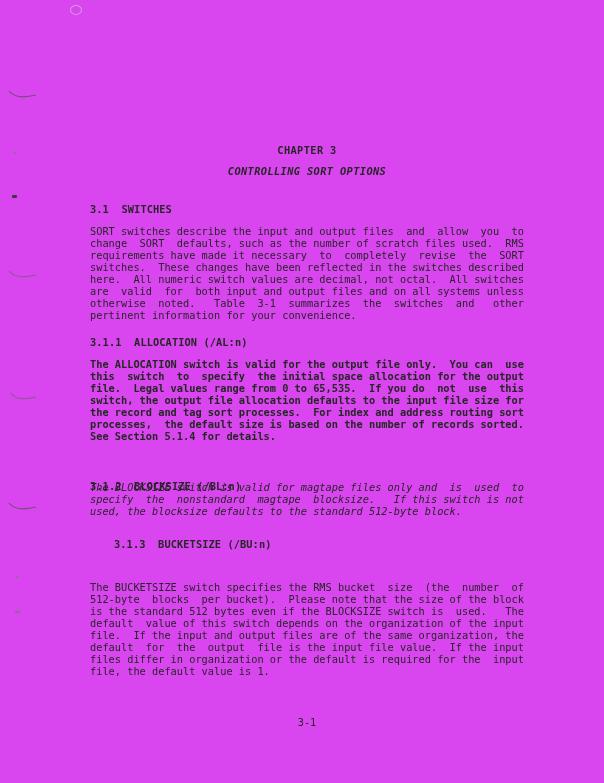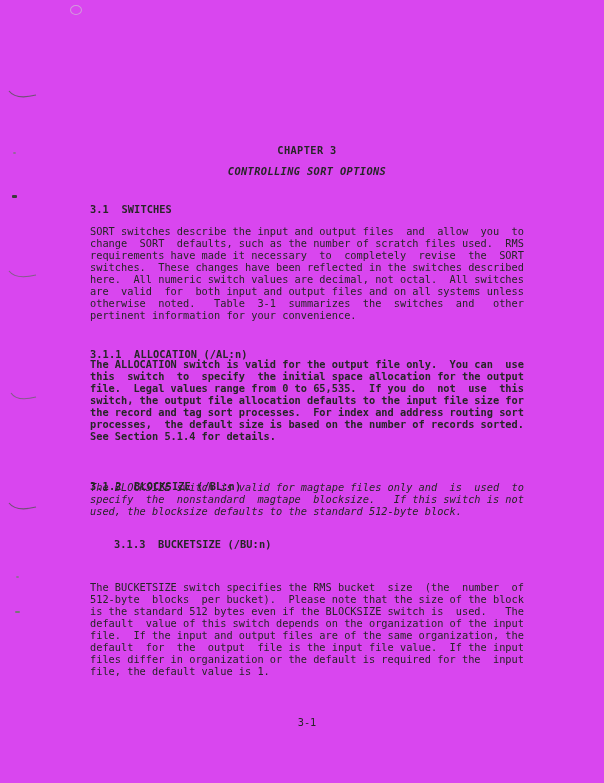--- a/index.html
+++ b/index.html
@@ -39,21 +39,21 @@
   .sec-body {
     position: absolute;
     left: 90px;
     font-size: 10.3px;
     line-height: 12px;
     white-space: pre;
     letter-spacing: 0;
   }
   .h-s0 { top: 203px; }
   .b-s0 { top: 225px; }
-  .h-s1 { top: 336px; margin-top: 12px; }
+  .h-s1 { top: 336px; }
   .b-s1 { top: 358px; font-weight: bold; }
   .h-s2 { top: 480px; }
   .b-s2 { top: 481px; font-style: italic; }
   .h-s3 { top: 538px; margin-left: 24px; }
   .b-s3 { top: 581px; }
   .footer-page-number {
     position: absolute;
     left: 90px;
     width: 434px;
     top: 716px;

